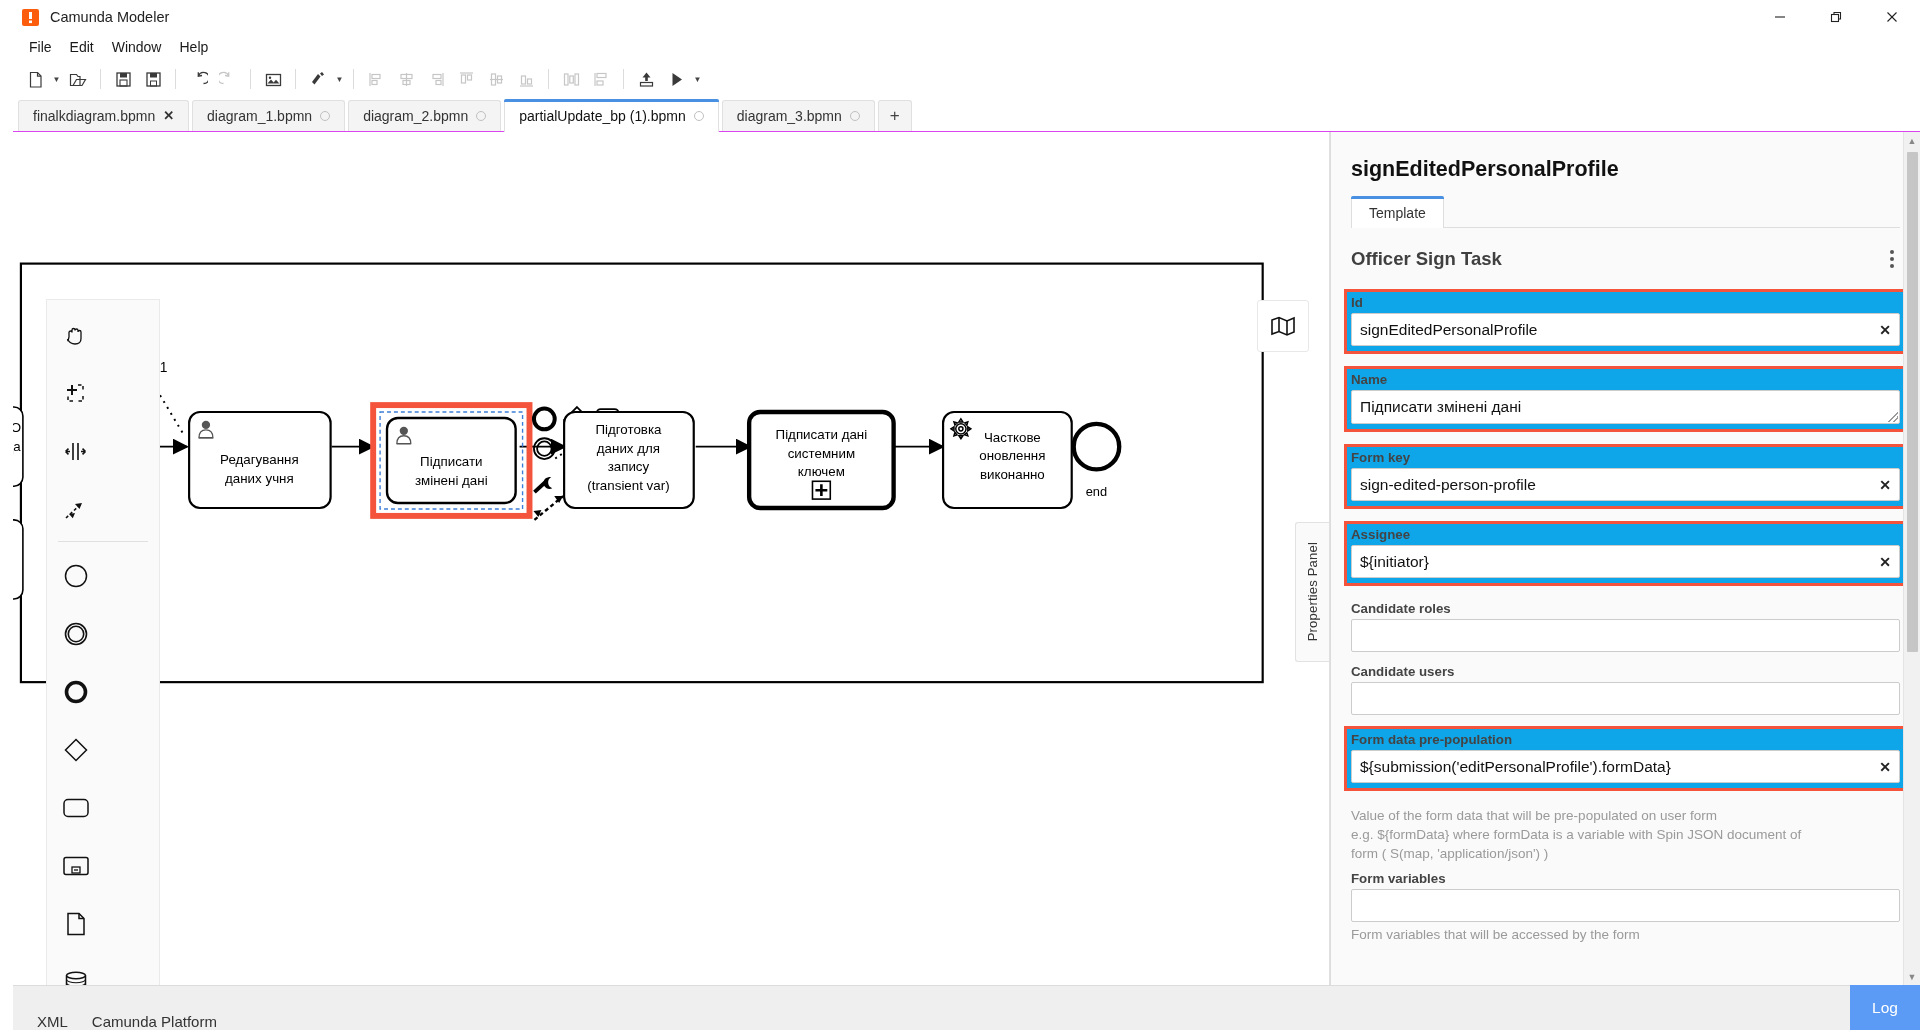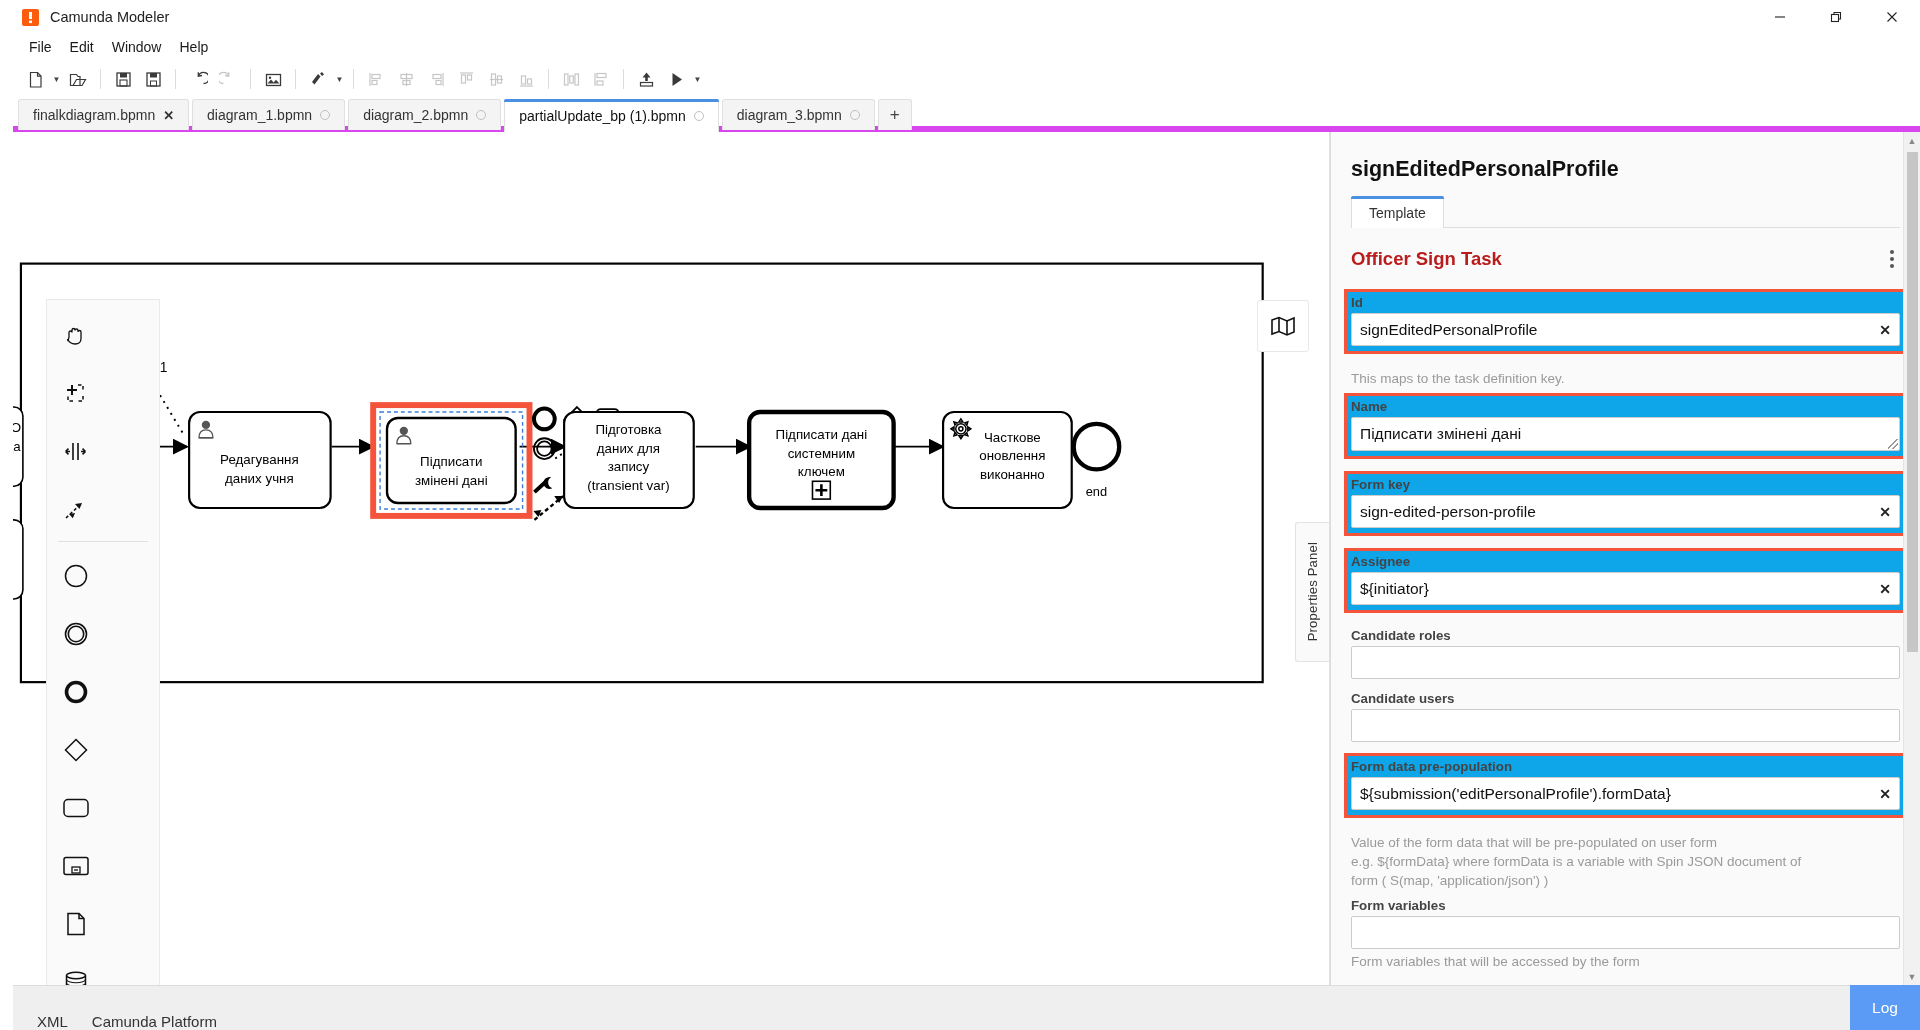--- a/index.html
+++ b/index.html
@@ -45,22 +45,22 @@
     width: 30px; height: 30px; display: flex; align-items: center; justify-content: center;
     color: #3a3a3a;
   }
   .tb-btn.dis { color: #c6c6c6; }
   .tb-caret { width: 13px; height: 30px; display:flex; align-items:center; justify-content:center;
               font-size: 8px; color: #444; }
   .tb-sep { width: 1px; height: 20px; background: #dcdcdc; margin: 0 7px; }
 
   
   .tabbar {
-    height: 33px; display: flex; align-items: flex-start; background: #fff;
-    padding-left: 5px; flex: 0 0 33px; border-bottom: 6px solid #d946ef;
+    height: 33px; display: flex; align-items: center; background: #fff;
+    padding-left: 5px; flex: 0 0 33px; border-bottom: 1px solid #d946ef;
   }
   .tab {
     height: 31px; display: flex; align-items: center; gap: 8px;
     padding: 0 14px; font-size: 14px; color: #333;
     background: #f4f4f4; border: 1px solid #e0e0e0; border-bottom: none;
     border-radius: 3px 3px 0 0; margin-right: 3px; position: relative;
     white-space: nowrap;
   }
   .tab.active {
     background: #fff; border-color: #e0e0e0;
@@ -142,21 +142,21 @@
     border-radius: 3px 3px 0 0; position: relative; margin-bottom: -1px;
   }
   .props-tab.active::before {
     content: ""; position: absolute; left: -1px; right: -1px; top: -1px;
     height: 3px; background: #4a90e2; border-radius: 2px 2px 0 0;
   }
   .group-head {
     display: flex; align-items: center; justify-content: space-between;
     padding: 18px 0 14px 0;
   }
-  .group-head h2 { font-size: 18.5px; font-weight: bold; color: #b91c1c; }
+  .group-head h2 { font-size: 18.5px; font-weight: bold; color: #404040; }
   .kebab { display: flex; flex-direction: column; gap: 3px; padding: 4px 6px; }
   .kebab i { width: 4px; height: 4px; background: #555; border-radius: 50%; display:block; }
 
   .section-head { font-size: 18.5px; font-weight: bold; color: #666; padding: 14px 0 12px 0; }
 
   .field { margin-bottom: 2px; position: relative; }
   .field.boxed {
     outline: 3px solid #f4543c; outline-offset: 0px;
     padding: 3px 4px 5px 4px; margin: 6px -4px 18px -4px;
     background: #0ea5e9;
@@ -648,21 +648,20 @@
             </div>
         </div>
 
         <div class="field boxed">
           <label class="field-label">Id</label>
           <div class="input-wrap">
             <input class="inp" value="signEditedPersonalProfile" style="">
             <span class="inp-clear">✕</span>
           </div>
         </div>
-        <div class="hint">This maps to the task definition key.</div>
 
         <div class="field boxed">
           <label class="field-label">Name</label>
           <div class="input-wrap">
             <textarea class="ta" style="">Підписати змінені дані</textarea>
             <span class="ta-grip"></span>
           </div>
         </div>
 
 

